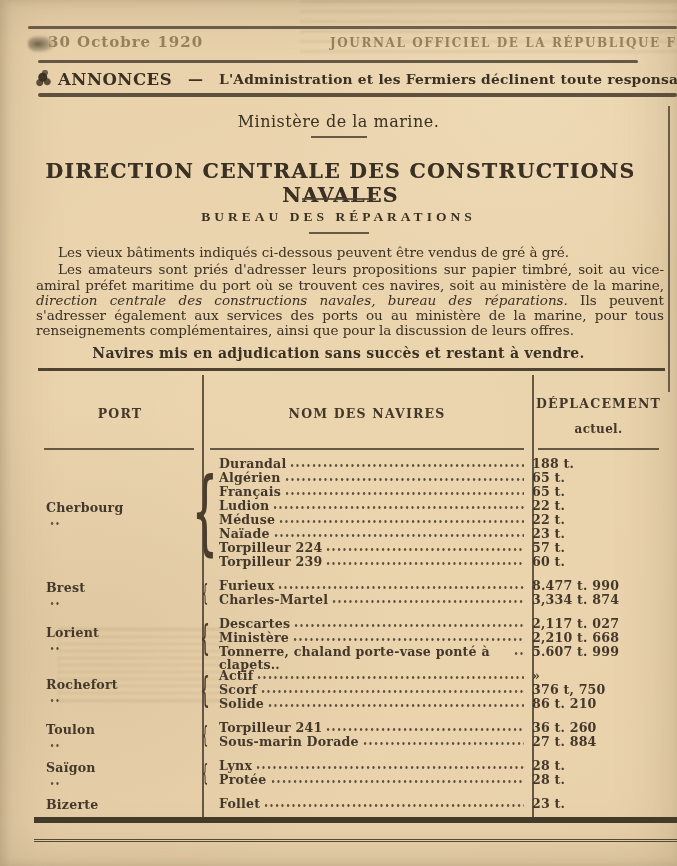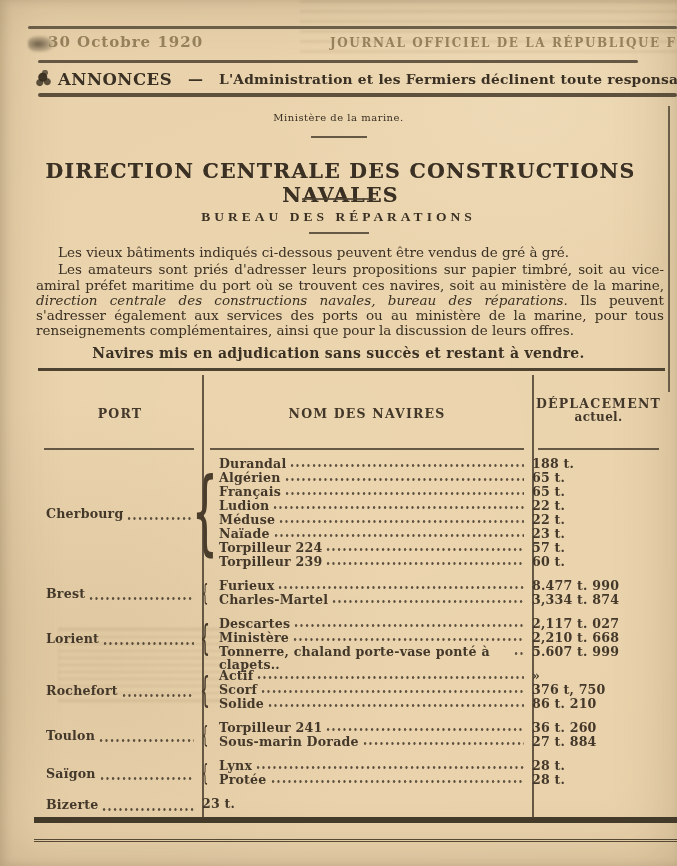--- a/index.html
+++ b/index.html
@@ -35,21 +35,21 @@
   .fleuron{width:15px;height:18px;margin-right:7px;flex:0 0 auto;
     background:radial-gradient(circle at 45% 40%,rgba(55,45,30,.95) 0 4px,transparent 5px),
                radial-gradient(circle at 25% 70%,rgba(55,45,30,.8) 0 3px,transparent 4px),
                radial-gradient(circle at 75% 65%,rgba(55,45,30,.8) 0 3px,transparent 4px),
                radial-gradient(circle at 60% 15%,rgba(55,45,30,.7) 0 2.5px,transparent 3.5px);
     filter:blur(.5px);}
   .ann-label{font-size:16.5px;letter-spacing:.5px;}
   .ann-dash{margin:0 16px;font-size:15px;}
   .ann-text{font-size:13.8px;letter-spacing:.2px;}
 
-  .ministry{position:absolute;left:0;width:100%;top:112px;text-align:center;font-size:10px;letter-spacing:.5px;}
+  .ministry{position:absolute;left:0;width:100%;top:112px;text-align:center;font-size:16px;letter-spacing:.5px;}
   .sep{position:absolute;left:50%;transform:translateX(-50%);height:2px;background:#4e4231;opacity:.85;}
   .sep1{top:136px;width:56px;}
   .sep2{top:198px;width:74px;}
   .sep3{top:232px;width:60px;}
   .main-title{position:absolute;left:0;width:100%;top:157px;margin:2px;text-align:center;font-size:20.5px;font-weight:bold;letter-spacing:1.2px;text-shadow:0 0 .5px rgba(58,48,35,.6);}
   .bureau{position:absolute;left:0;width:100%;top:209px;text-align:center;font-size:13.5px;font-weight:bold;letter-spacing:4px;font-family:Liberation Serif, serif;}
 
   .paras{position:absolute;left:36px;top:245px;width:628px;font-size:13.5px;line-height:15.3px;}
   .paras p{margin:0;text-indent:22px;text-align:justify;}
   .paras .p1{margin-bottom:2px;}
@@ -59,30 +59,30 @@
 
   .table{position:absolute;left:38px;top:368px;width:627px;height:456px;color:var(--ink-table);}
   .t-toprule{position:absolute;left:0;right:0;top:0;height:2.5px;background:#4e4231;box-shadow:0 4px 0 -3px #4e4231;}
   .vdiv{position:absolute;top:7px;height:443px;width:1.5px;background:#4e4231;opacity:.85;}
   .vdiv1{left:164px;}
   .vdiv2{left:494px;}
   .th{position:absolute;text-align:center;font-size:12.5px;font-weight:bold;letter-spacing:1.2px;}
   .th-port{left:0;width:164px;top:38px;}
   .th-ships{left:164px;width:330px;top:38px;}
   .th-disp{left:494px;width:133px;top:28px;}
-  .th-disp-sub{position:absolute;left:494px;width:133px;top:42px;text-align:center;font-size:12px;font-weight:bold;letter-spacing:.3px;}
+  .th-disp-sub{position:absolute;left:494px;width:133px;top:54px;text-align:center;font-size:12px;font-weight:bold;letter-spacing:.3px;}
   .hl{position:absolute;top:80px;height:1.5px;background:#4e4231;opacity:.85;}
   .hl1{left:6px;width:150px;}
   .hl2{left:172px;width:314px;}
   .hl3{left:500px;width:121px;}
 
   .t-body{position:absolute;left:0;top:89px;width:627px;}
   .group{position:relative;display:flex;margin-bottom:10px;font-size:12.6px;font-weight:bold;letter-spacing:.2px;}
   .g-port{width:164px;box-sizing:border-box;padding:0 8px 0 8px;display:flex;align-items:center;}
-  .port-line{display:flex;align-items:flex-end;width:100%;}
+  .port-line{display:flex;align-items:flex-start;width:100%;flex-direction:column;}
   .g-ships{width:330px;box-sizing:border-box;padding:0 8px 0 17px;}
   .g-disp{width:133px;box-sizing:border-box;}
   .srow{display:flex;align-items:flex-start;height:14px;line-height:13px;}
   .drow{height:14px;line-height:13.5px;}
   .leader{flex:1 1 auto;min-width:10px;height:11px;margin-left:4px;
     background-image:radial-gradient(circle at 2px 8.5px, currentColor 1.05px, transparent 1.35px);
     background-size:5.5px 11px;background-repeat:repeat-x;opacity:.9;}
   .g-brace{position:absolute;left:152px;width:30px;top:0;bottom:0;display:flex;align-items:center;justify-content:center;
     transform:scaleX(.45);font-family:"DejaVu Sans","Liberation Sans",sans-serif;font-weight:normal;color:#4a3d2c;line-height:0;}
 
@@ -319,20 +319,26 @@
             <div class="drow">28 t.</div>
           </div>
         </div>
         <div class="group">
           <div class="g-port">
             <div class="port-line">
               <span>Bizerte</span>
               <span class="leader"></span>
             </div>
           </div>
+          <div class="g-ships">
+            <div class="srow">
+              <span>Follet</span>
+              <span class="leader"></span>
+            </div>
+          </div>
           <div class="g-disp">
             <div class="drow">23 t.</div>
           </div>
         </div>
       </div>
   </div>
 
   <div class="brule1"></div>
   <div class="brule2"></div>
   <div class="showthrough"></div>

